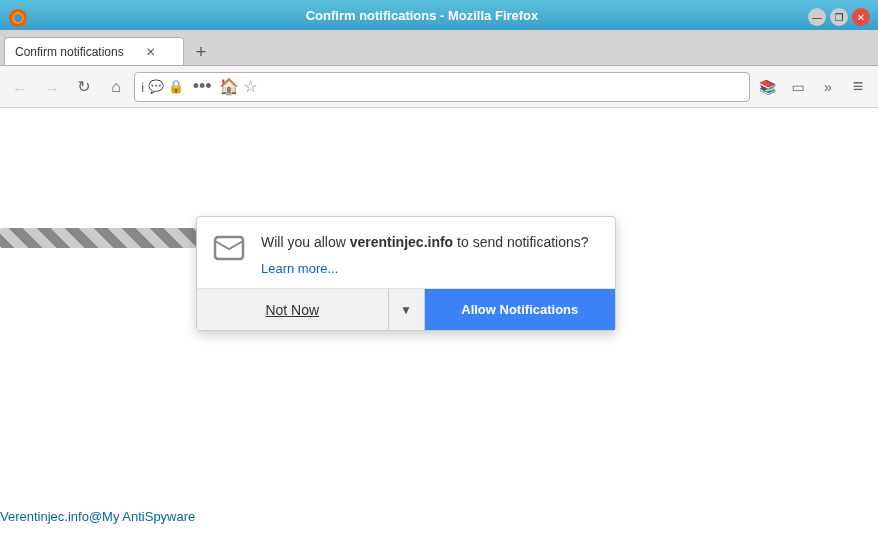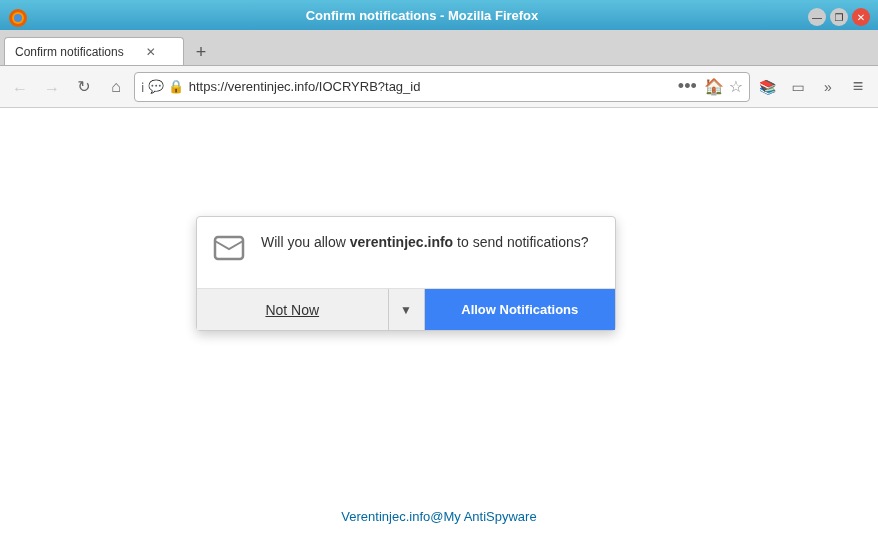--- a/index.html
+++ b/index.html
@@ -245,21 +245,20 @@
       justify-content: center;
     }
 
     
     .content-area {
       position: relative;
       background: white;
       height: calc(544px - 30px - 36px - 42px);
       display: flex;
       flex-direction: column;
-      align-items: center;
       justify-content: flex-start;
       padding-top: 60px;
     }
 
     .progress-bar-container {
       margin-bottom: 12px;
     }
     .progress-bar-striped {
       width: 220px;
       height: 20px;
@@ -322,21 +321,20 @@
 <div class="nav-bar">
   <button class="nav-btn disabled">←</button>
   <button class="nav-btn disabled">→</button>
   <button class="nav-btn">↻</button>
   <button class="nav-btn">⌂</button>
 
   <div class="address-bar">
     <span class="address-icon">ℹ</span>
     <span class="address-icon">💬</span>
     <span class="lock-icon">🔒</span>
-    <span class="address-url">https://verentinjec.info/IOCRYRB?tag_id</span>
     <button class="more-btn">•••</button>
     <span style="font-size:16px;color:#888;cursor:pointer;">🏠</span>
     <span style="font-size:16px;color:#888;cursor:pointer;">☆</span>
   </div>
 
   <div class="toolbar-right">
     <button class="nav-btn" style="font-size:14px;">📚</button>
     <button class="nav-btn" style="font-size:14px;">▭</button>
     <button class="nav-btn" style="font-size:14px;">»</button>
     <button class="nav-btn" style="font-size:18px;">≡</button>
@@ -350,20 +348,21 @@
       <div class="popup-icon">
         <svg width="36" height="36" viewBox="0 0 36 36">
           <rect x="2" y="4" width="28" height="22" rx="3" fill="none" stroke="#888" stroke-width="2.5"></rect>
           <path d="M2 8 L16 16 L30 8" stroke="#888" stroke-width="2" fill="none"></path>
         </svg>
       </div>
       <div>
         <div class="popup-text">
           <span>Will you allow </span><strong>verentinjec.info</strong><span> to send notifications?</span>
         </div>
+        <a class="popup-learn-more">Learn more...</a>
       </div>
     </div>
     <div class="popup-actions">
       <button class="not-now-btn">
         <span class="not-now-text">Not Now</span>
       </button>
       <button class="dropdown-arrow-btn">
         <span>▼</span>
       </button>
       <button class="allow-btn">

